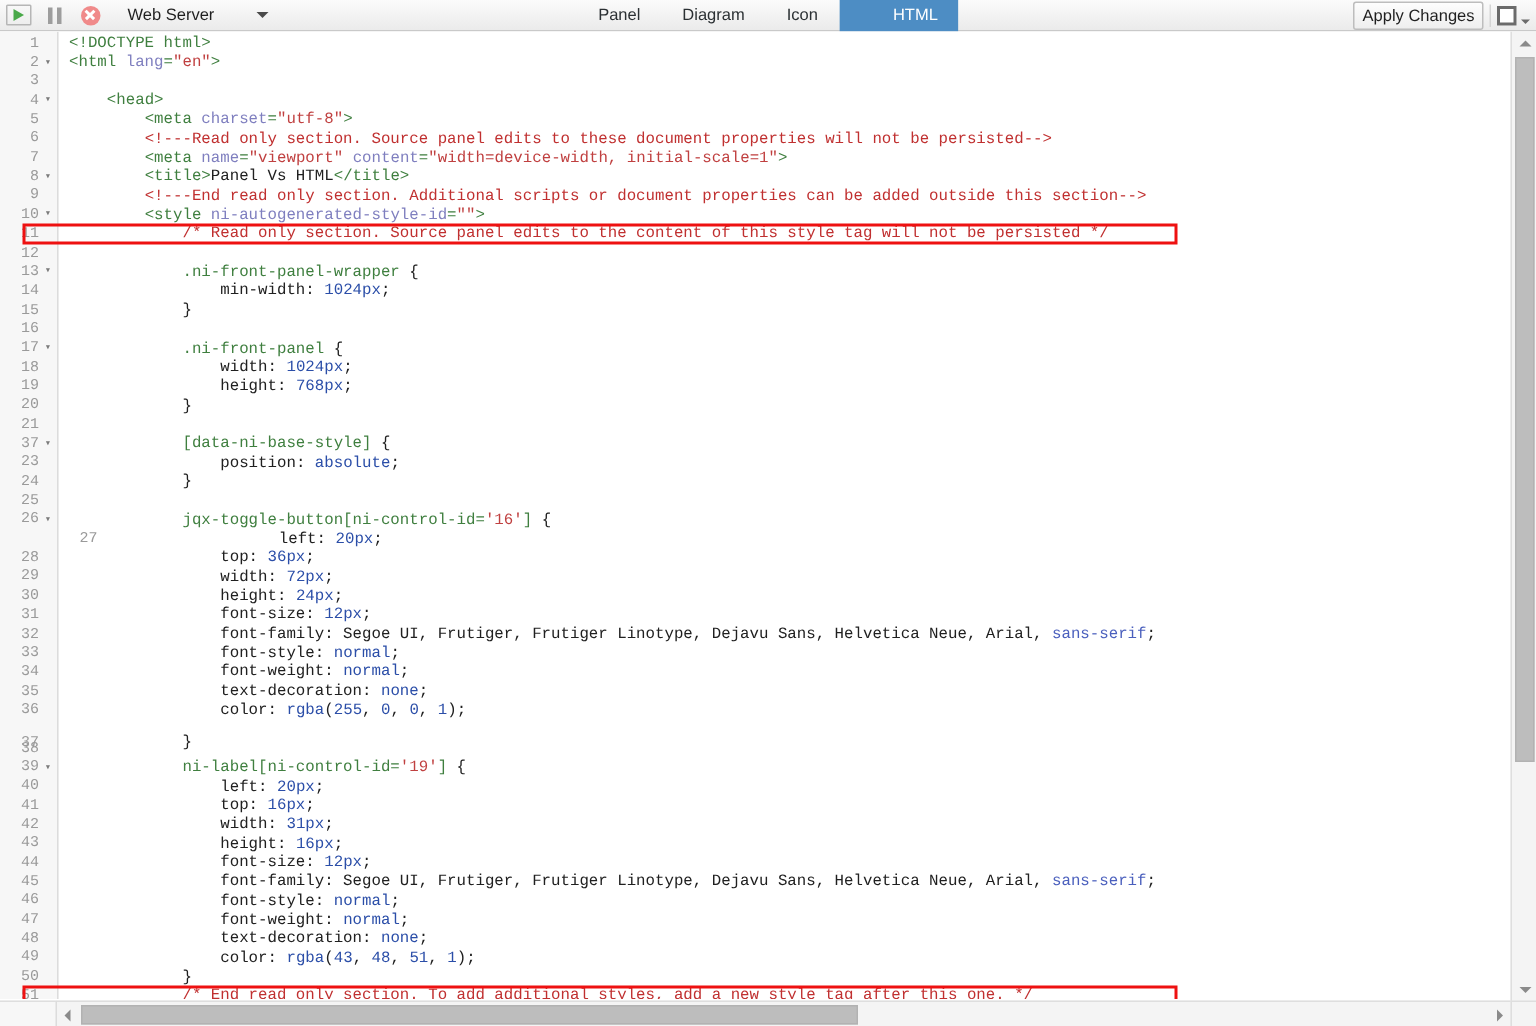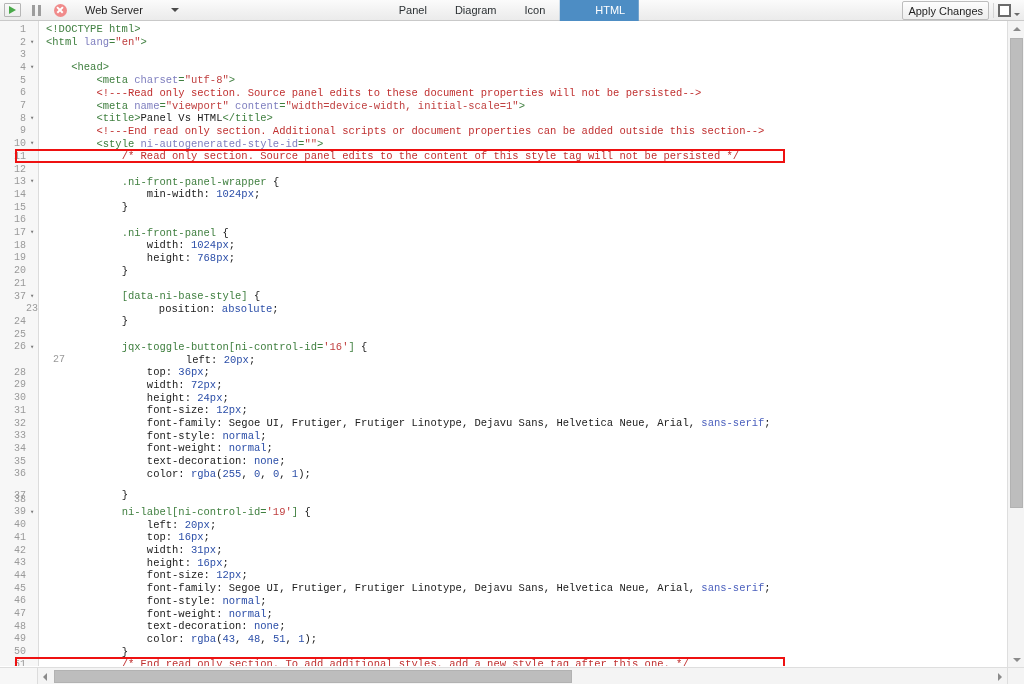--- a/index.html
+++ b/index.html
@@ -418,21 +418,21 @@
         <div class="line" style="position: absolute; left: 0px; top: 154.4px; width: 100%;"><span class="ln">13</span><span class="fold">▾</span><span class="code">            <span class="t-sel">.ni-front-panel-wrapper</span> <span class="t-punct">{</span></span></div>
         <div class="line" style="position: absolute; left: 0px; top: 167.1px; width: 100%;"><span class="ln">14</span><span class="fold"></span><span class="code">                <span class="t-prop">min-width</span>: <span class="t-num">1024px</span>;</span></div>
         <div class="line" style="position: absolute; left: 0px; top: 179.8px; width: 100%;"><span class="ln">15</span><span class="fold"></span><span class="code">            <span class="t-punct">}</span></span></div>
         <div class="line" style="position: absolute; left: 0px; top: 192.5px; width: 100%;"><span class="ln">16</span><span class="fold"></span><span class="code"></span></div>
         <div class="line" style="position: absolute; left: 0px; top: 205.2px; width: 100%;"><span class="ln">17</span><span class="fold">▾</span><span class="code">            <span class="t-sel">.ni-front-panel</span> <span class="t-punct">{</span></span></div>
         <div class="line" style="position: absolute; left: 0px; top: 217.9px; width: 100%;"><span class="ln">18</span><span class="fold"></span><span class="code">                <span class="t-prop">width</span>: <span class="t-num">1024px</span>;</span></div>
         <div class="line" style="position: absolute; left: 0px; top: 230.6px; width: 100%;"><span class="ln">19</span><span class="fold"></span><span class="code">                <span class="t-prop">height</span>: <span class="t-num">768px</span>;</span></div>
         <div class="line" style="position: absolute; left: 0px; top: 243.3px; width: 100%;"><span class="ln">20</span><span class="fold"></span><span class="code">            <span class="t-punct">}</span></span></div>
         <div class="line" style="position: absolute; left: 0px; top: 256px; width: 100%;"><span class="ln">21</span><span class="fold"></span><span class="code"></span></div>
         <div class="line" style="position: absolute; left: 0px; top: 268.7px; width: 100%;"><span class="ln">37</span><span class="fold">▾</span><span class="code">            <span class="t-sel">[data-ni-base-style]</span> <span class="t-punct">{</span></span></div>
-        <div class="line" style="position: absolute; left: 0px; top: 281.4px; width: 100%; margin-left: 12px;"><span class="ln">23</span><span class="fold"></span><span class="code">                <span class="t-prop">position</span>: <span class="t-val">absolute</span>;</span></div>
+        <div class="line" style="position: absolute; left: 0px; top: 281.4px; width: 100%;"><span class="ln">23</span><span class="fold"></span><span class="code">                <span class="t-prop">position</span>: <span class="t-val">absolute</span>;</span></div>
         <div class="line" style="position: absolute; left: 0px; top: 294.1px; width: 100%;"><span class="ln">24</span><span class="fold"></span><span class="code">            <span class="t-punct">}</span></span></div>
         <div class="line" style="position: absolute; left: 0px; top: 306.8px; width: 100%; align-items: center;"><span class="ln">25</span><span class="fold"></span><span class="code"></span></div>
         <div class="line" style="position: absolute; left: 0px; top: 319.5px; width: 100%;"><span class="ln">26</span><span class="fold">▾</span><span class="code">            <span class="t-sel">jqx-toggle-button[ni-control-id=</span><span class="t-str">'16'</span><span class="t-sel">]</span> <span class="t-punct">{</span></span></div>
         <div class="line" style="position: absolute; left: 0px; top: 332.2px; width: 100%; margin-left: 39px;"><span class="ln">27</span><span class="fold"></span><span class="code">                <span class="t-prop">left</span>: <span class="t-num">20px</span>;</span></div>
         <div class="line" style="position: absolute; left: 0px; top: 344.9px; width: 100%;"><span class="ln">28</span><span class="fold"></span><span class="code">                <span class="t-prop">top</span>: <span class="t-num">36px</span>;</span></div>
         <div class="line" style="position: absolute; left: 0px; top: 357.6px; width: 100%;"><span class="ln">29</span><span class="fold"></span><span class="code">                <span class="t-prop">width</span>: <span class="t-num">72px</span>;</span></div>
         <div class="line" style="position: absolute; left: 0px; top: 370.3px; width: 100%;"><span class="ln">30</span><span class="fold"></span><span class="code">                <span class="t-prop">height</span>: <span class="t-num">24px</span>;</span></div>
         <div class="line" style="position: absolute; left: 0px; top: 383px; width: 100%;"><span class="ln">31</span><span class="fold"></span><span class="code">                <span class="t-prop">font-size</span>: <span class="t-num">12px</span>;</span></div>
         <div class="line" style="position: absolute; left: 0px; top: 395.7px; width: 100%;"><span class="ln">32</span><span class="fold"></span><span class="code">                <span class="t-prop">font-family</span>: Segoe UI, Frutiger, Frutiger Linotype, Dejavu Sans, Helvetica Neue, Arial, <span class="t-blue">sans-serif</span>;</span></div>
         <div class="line" style="position: absolute; left: 0px; top: 408.4px; width: 100%;"><span class="ln">33</span><span class="fold"></span><span class="code">                <span class="t-prop">font-style</span>: <span class="t-val">normal</span>;</span></div>

